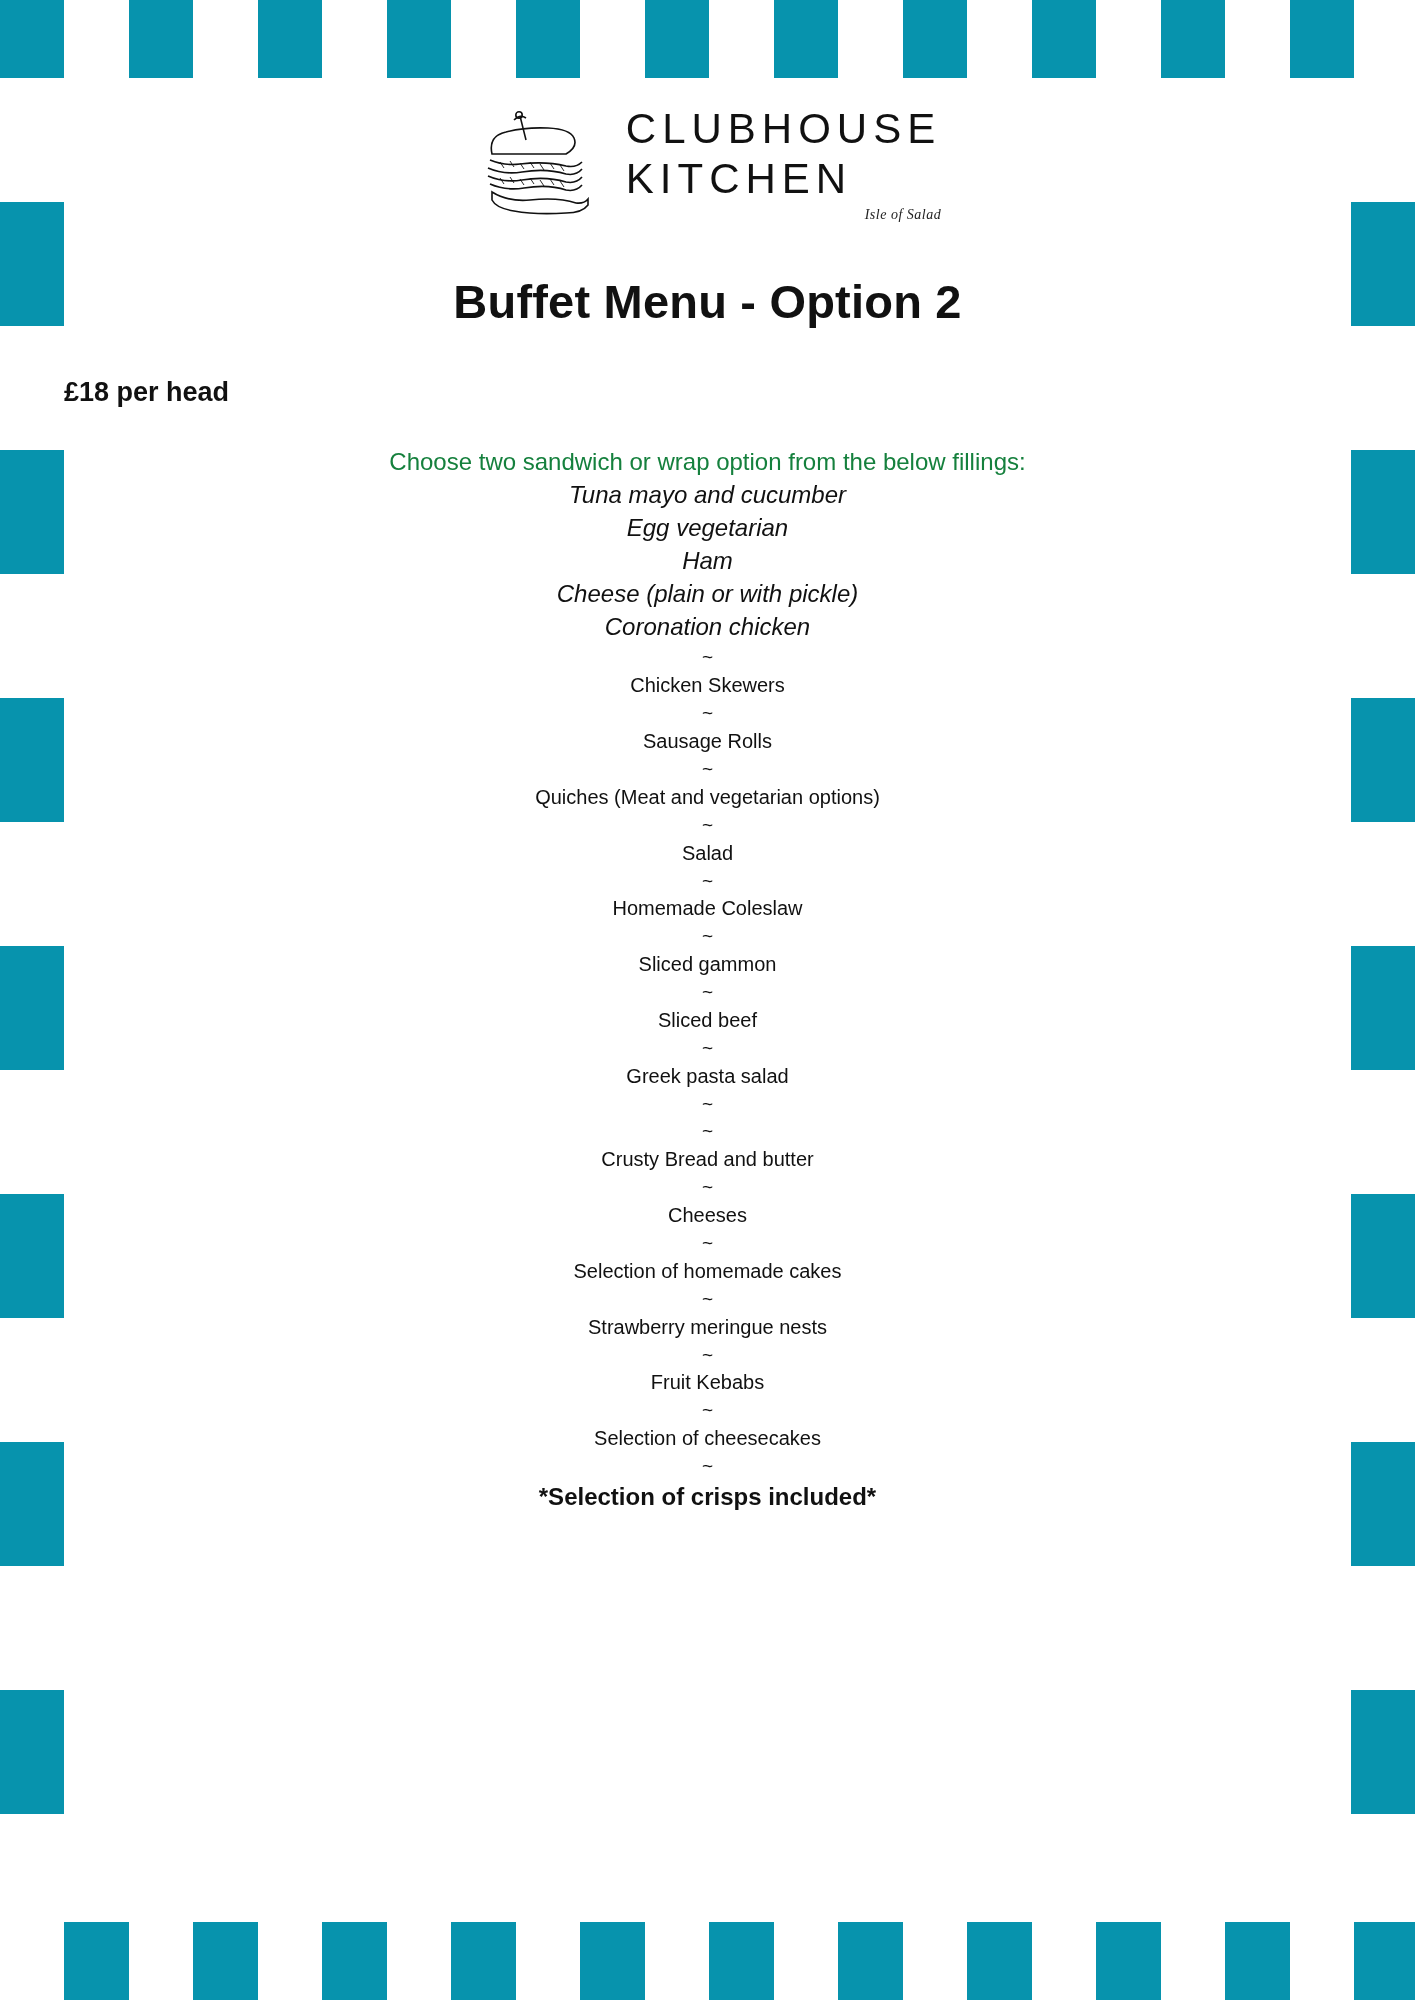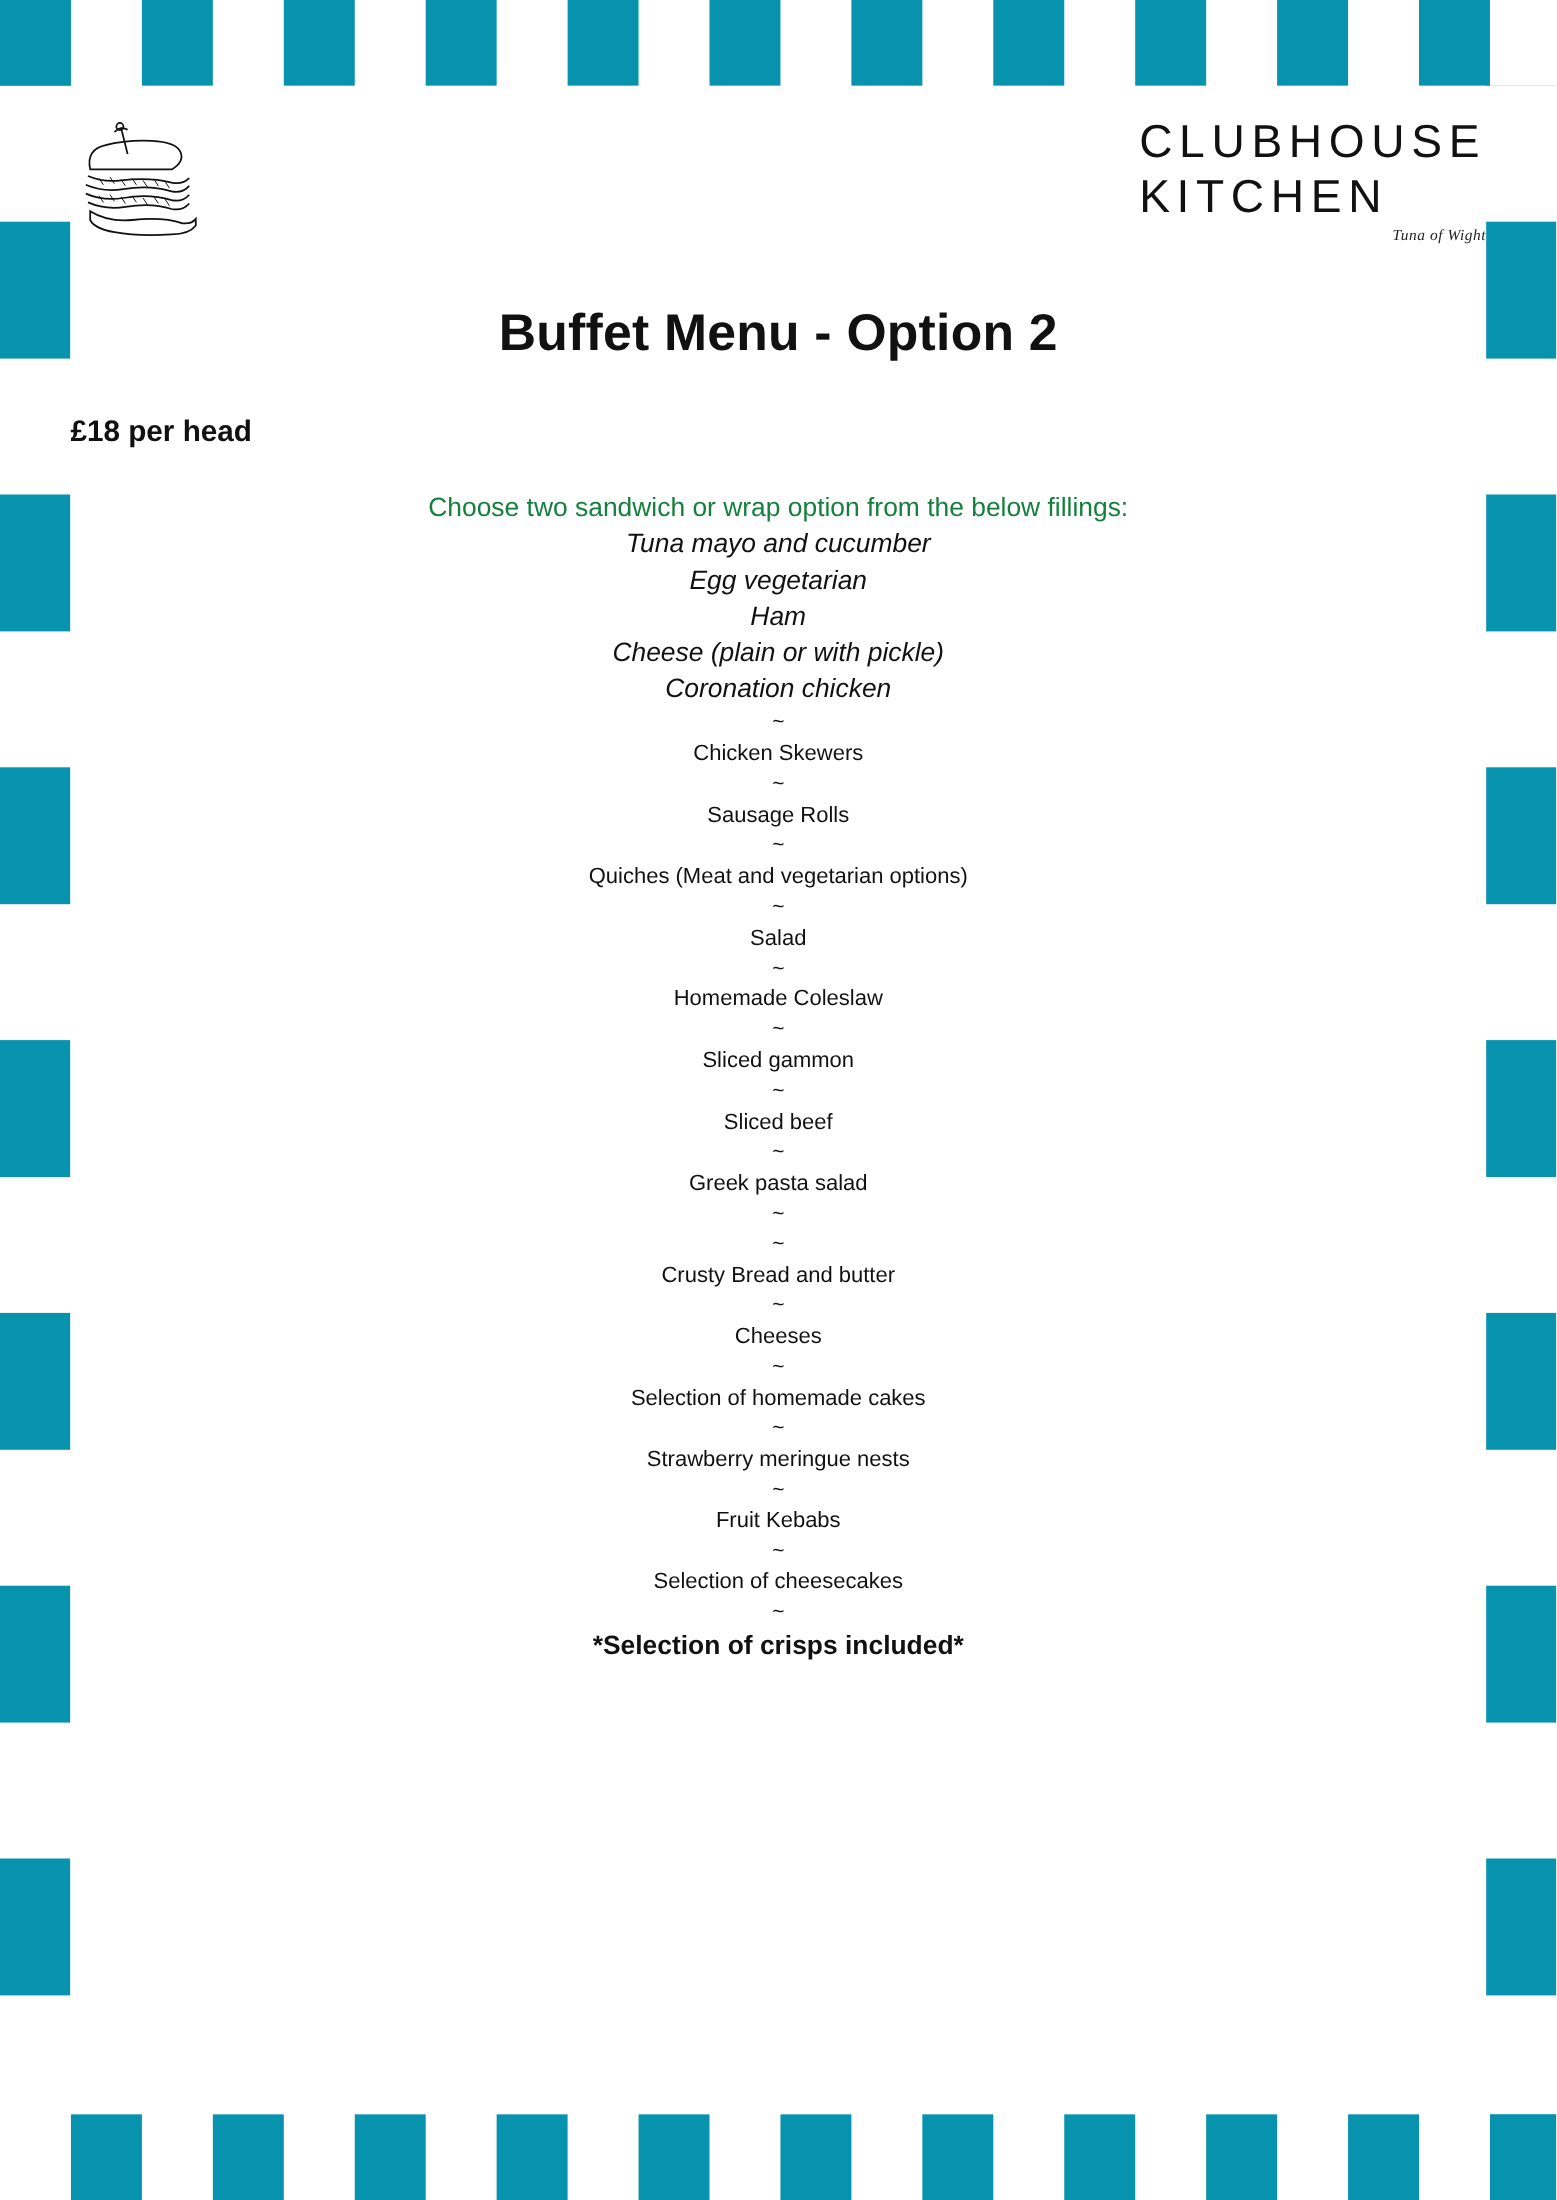--- a/index.html
+++ b/index.html
@@ -60,21 +60,21 @@
     width: 1287px;
     height: 1844px;
     background: #ffffff;
     box-sizing: border-box;
   }
 
   
   .logo-wrap {
     display: flex;
     align-items: center;
-    justify-content: space-between;
+    justify-content: center;
     gap: 24px;
     padding-top: 30px;
   }
   .logo-mark {
     width: 128px;
     height: 110px;
     flex: none;
   }
   .logo-text {
     display: flex;
@@ -178,21 +178,21 @@
 
           <path d="M18 82 q16 10 38 8 q28 -3 46 3 q8 1 12 -4 l0 6 q-6 8 -22 8 q-30 2 -52 -2 q-18 -3 -22 -11 z"></path>
 
           <path d="M26 52 l4 6 M36 51 l4 6 M46 53 l4 6 M56 52 l4 6 M66 54 l4 6 M76 53 l4 6 M86 55 l4 6" stroke-width="0.9"></path>
           <path d="M26 68 l4 6 M36 67 l4 6 M46 69 l4 6 M56 68 l4 6 M66 70 l4 6 M76 69 l4 6 M86 71 l4 6" stroke-width="0.9"></path>
         </g>
       </svg>
       <div class="logo-text">
         <div class="logo-line">CLUBHOUSE</div>
         <div class="logo-line logo-line2">KITCHEN</div>
-        <div class="logo-sub">Tuna of Wight</div>
+        <div class="logo-sub">Isle of Salad</div>
       </div>
     </div>
 
     <div class="menu-title">Buffet Menu - Option 2</div>
     <div class="price">£18 per head</div>
 
     <div class="intro">Choose two sandwich or wrap option from the below fillings:</div>
 
     <div class="fill-item">Tuna mayo and cucumber</div>
     <div class="fill-item">Egg vegetarian</div>

